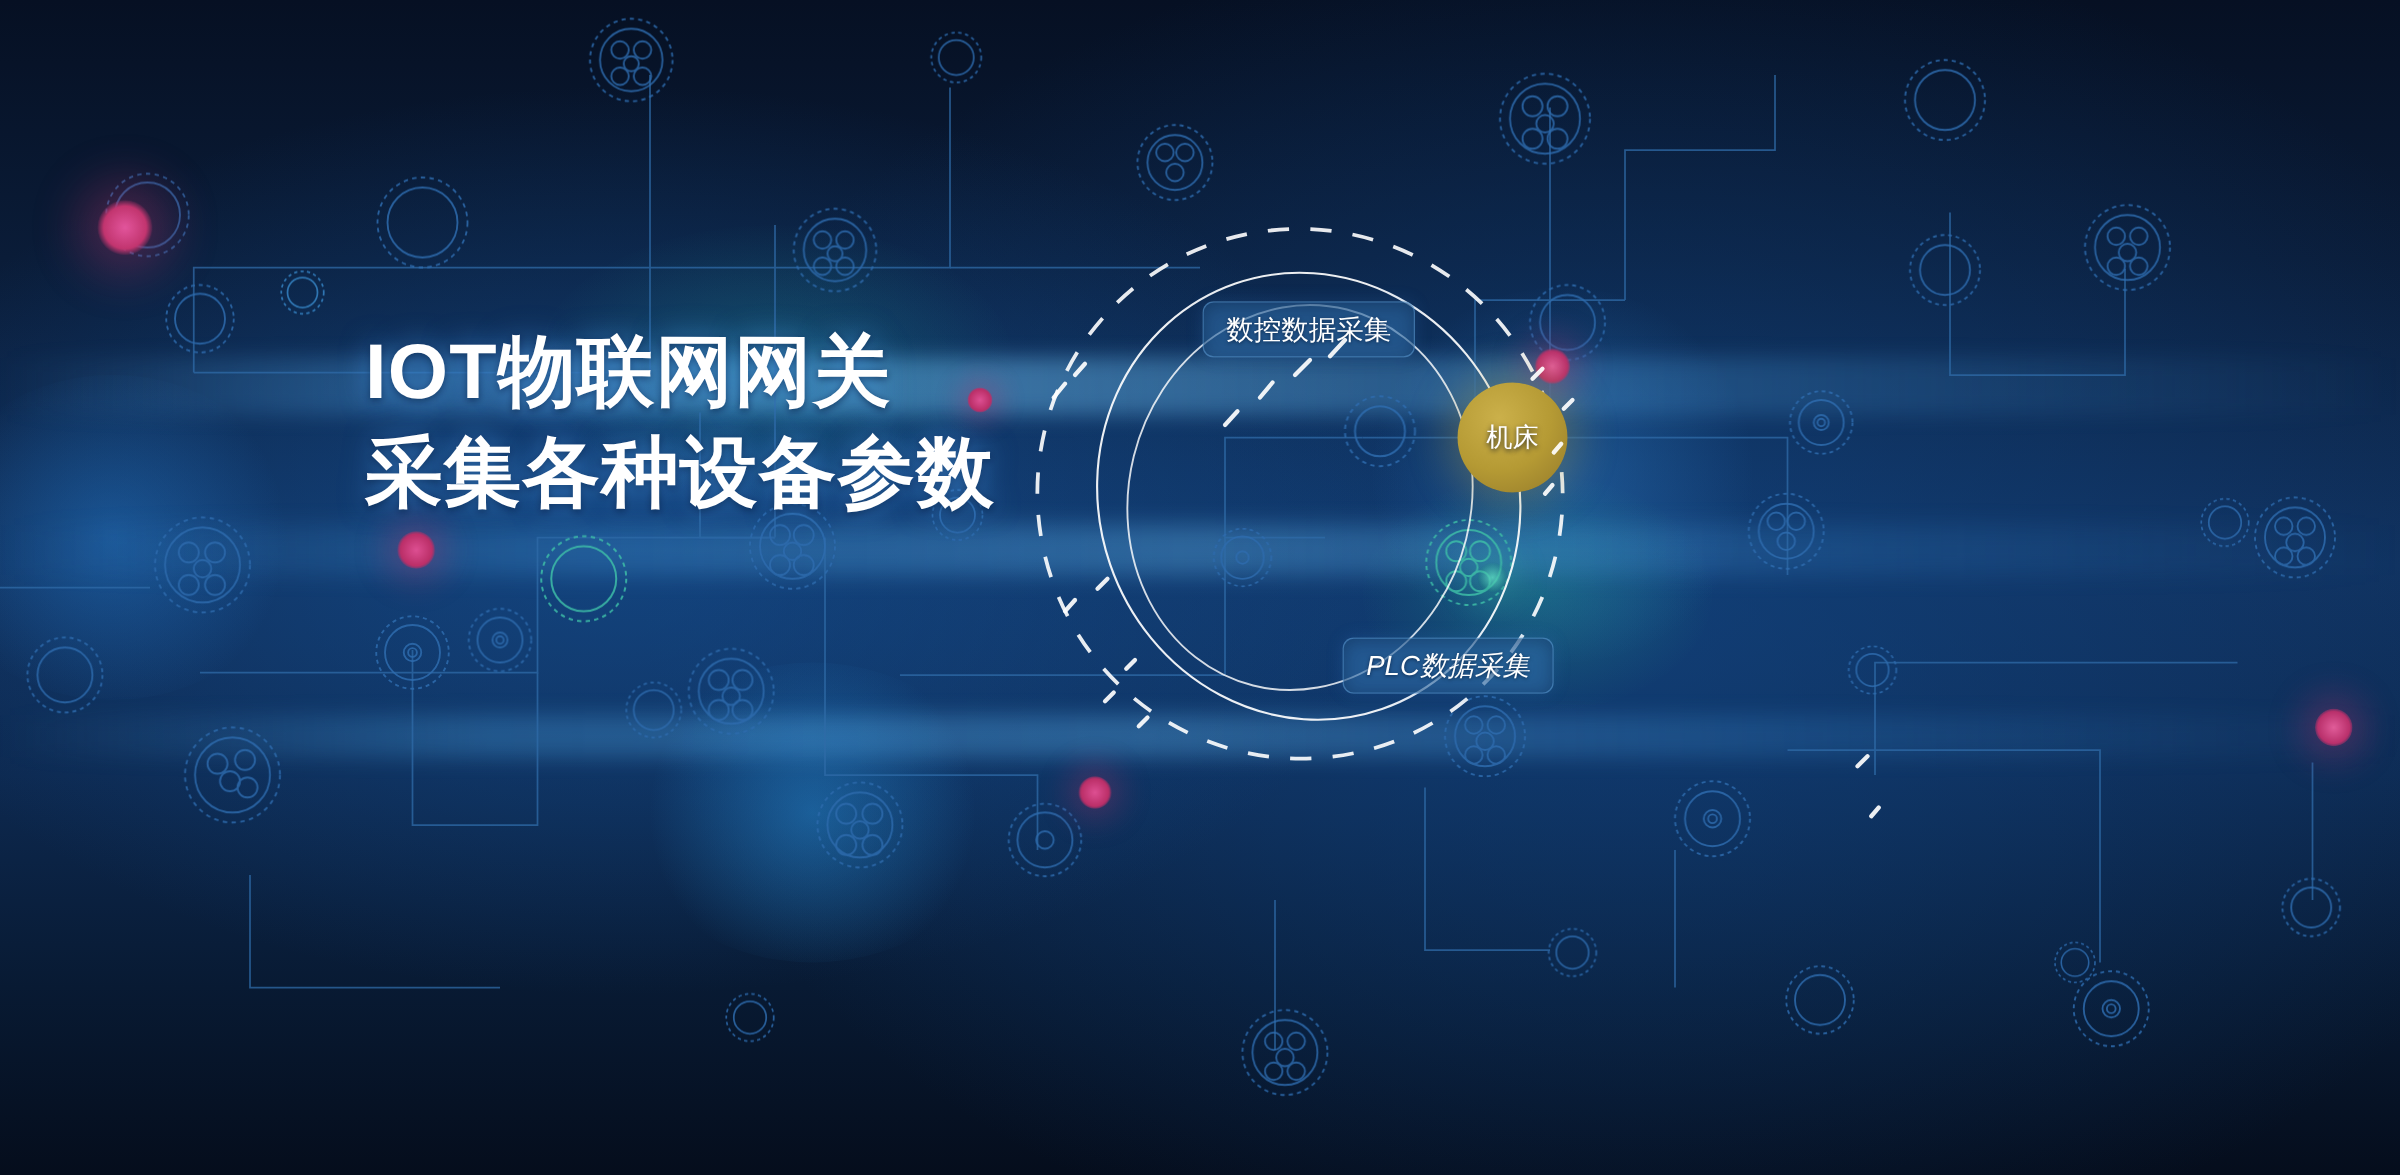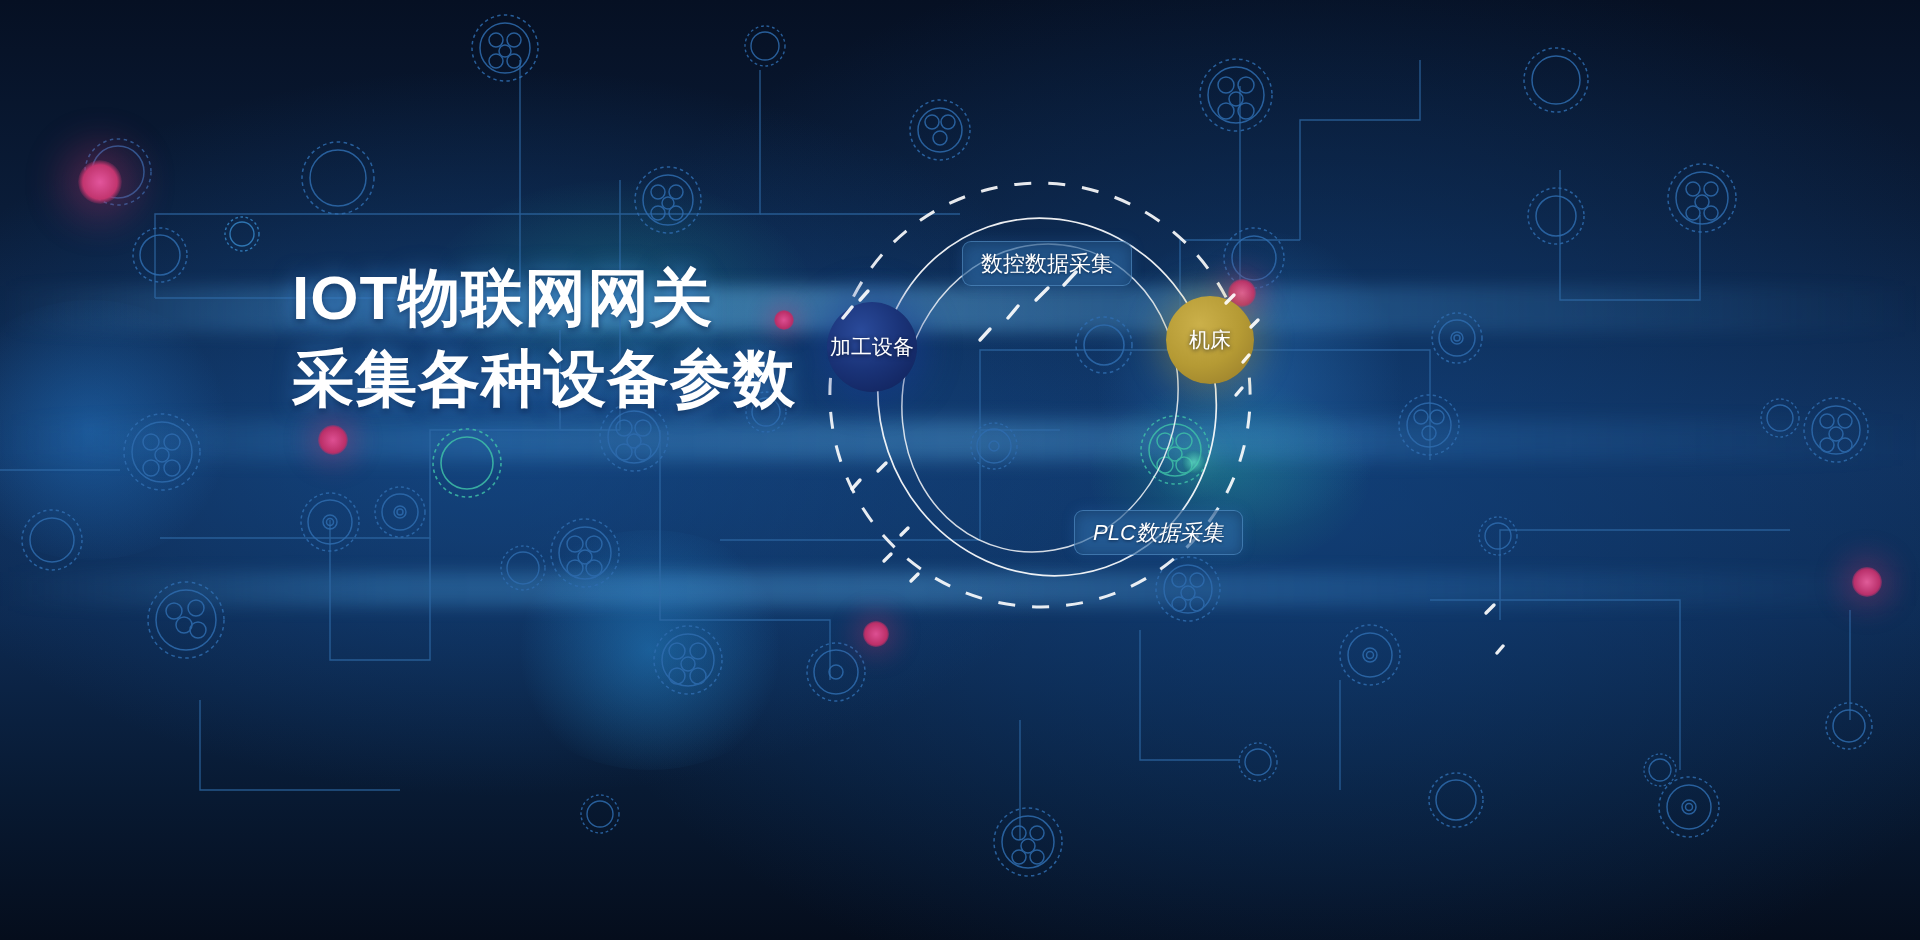--- a/index.html
+++ b/index.html
@@ -439,27 +439,22 @@
 
     <ellipse cx="1040" cy="395" rx="210" ry="212" fill="none" stroke="#ffffff" stroke-width="3" stroke-dasharray="17 17" opacity="0.9" transform="rotate(-14 1040 395)"></ellipse>
 
     <ellipse cx="1047" cy="397" rx="168" ry="180" fill="none" stroke="#ffffff" stroke-width="1.7" opacity="0.92" transform="rotate(-19 1047 397)"></ellipse>
 
     <ellipse cx="1040" cy="398" rx="137" ry="155" fill="none" stroke="#ffffff" stroke-width="1.5" opacity="0.82" transform="rotate(14 1040 398)"></ellipse>
   </svg>
 
   <div id="diagram">
 
-    <div class="node" style="left:827px; top:302px; width:90px; height:90px;
-                background:radial-gradient(circle at 38% 32%, #2a4a9a 0%, #1a3378 48%, #0f1f55 100%);
-                box-shadow:0 0 34px 10px rgba(25,60,150,0.45);">
-      <span class="node-label">加工设备</span>
-    </div>
-
-    <div class="node" style="left:1166px; top:296px; width:88px; height:88px;
+
+    <div class="node" style="left:1166px; top:306px; width:88px; height:88px;
                 background:radial-gradient(circle at 38% 32%, #cbb04a 0%, #b59a34 52%, #93792a 100%);
                 box-shadow:0 0 32px 9px rgba(185,160,60,0.30);">
       <span class="node-label">机床</span>
     </div>
 
 
     <div class="tag" style="left:962px; top:241px;align-items:center;">
       <span>数控数据采集</span>
     </div>
 

